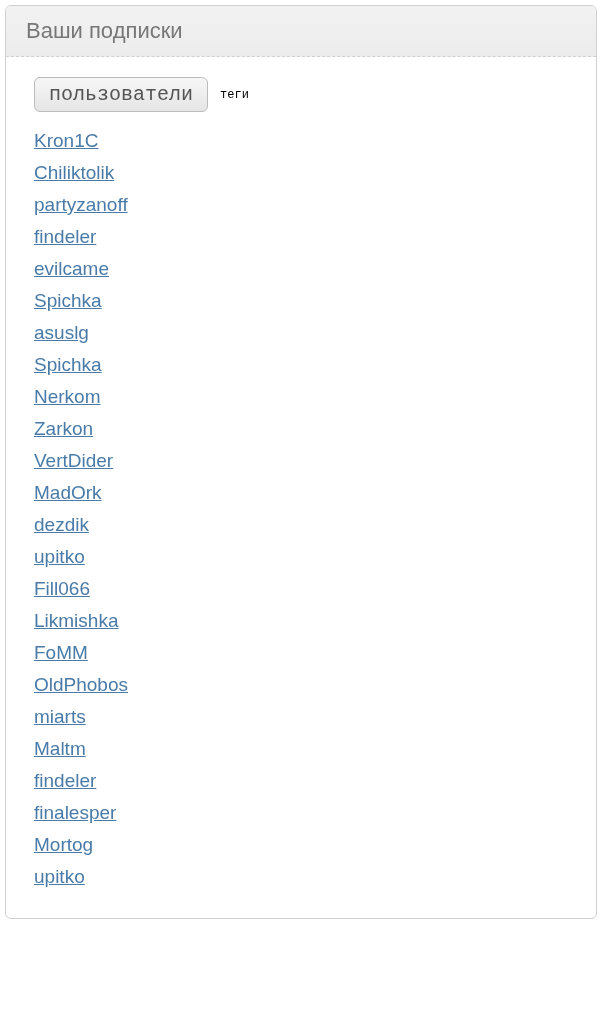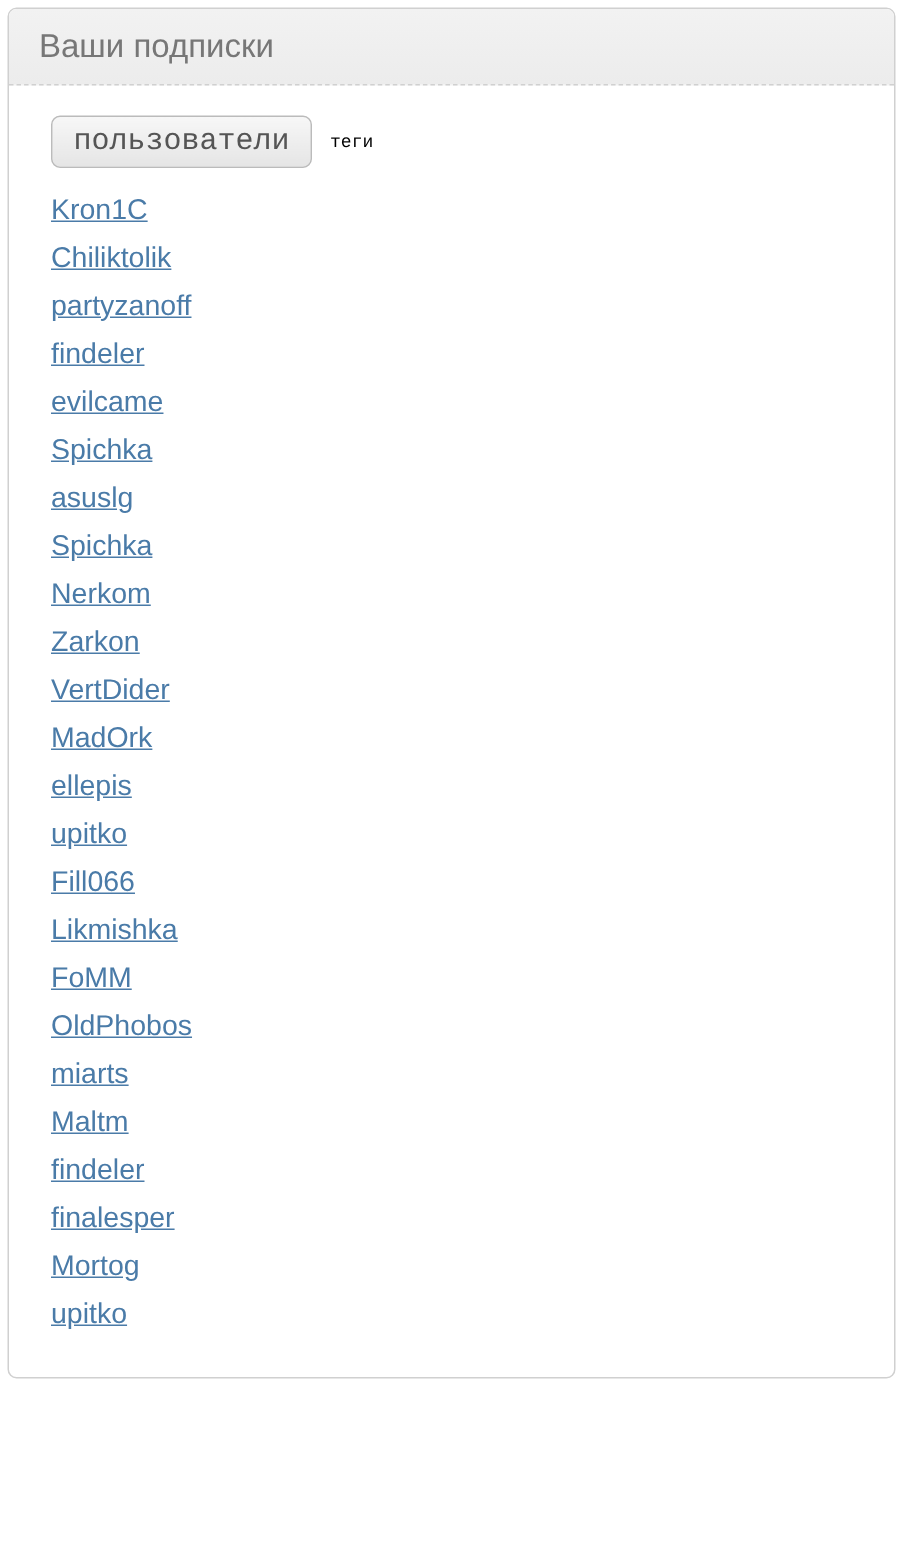--- a/index.html
+++ b/index.html
@@ -84,21 +84,21 @@
         <li><a class="user-link">partyzanoff</a></li>
         <li><a class="user-link">findeler</a></li>
         <li><a class="user-link">evilcame</a></li>
         <li><a class="user-link">Spichka</a></li>
         <li><a class="user-link">asuslg</a></li>
         <li><a class="user-link">Spichka</a></li>
         <li><a class="user-link">Nerkom</a></li>
         <li><a class="user-link">Zarkon</a></li>
         <li><a class="user-link">VertDider</a></li>
         <li><a class="user-link">MadOrk</a></li>
-        <li><a class="user-link">ellepis</a></li>
+        <li><a class="user-link">dezdik</a></li>
         <li><a class="user-link">upitko</a></li>
         <li><a class="user-link">Fill066</a></li>
         <li><a class="user-link">Likmishka</a></li>
         <li><a class="user-link">FoMM</a></li>
         <li><a class="user-link">OldPhobos</a></li>
         <li><a class="user-link">miarts</a></li>
         <li><a class="user-link">Maltm</a></li>
         <li><a class="user-link">findeler</a></li>
         <li><a class="user-link">finalesper</a></li>
         <li><a class="user-link">Mortog</a></li>

